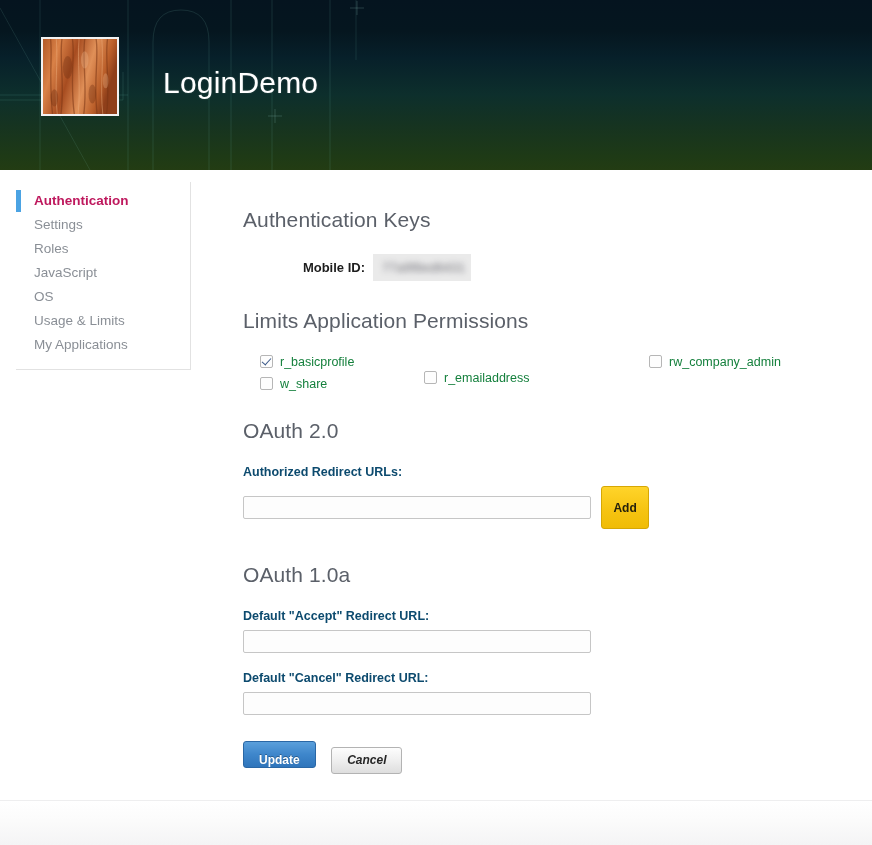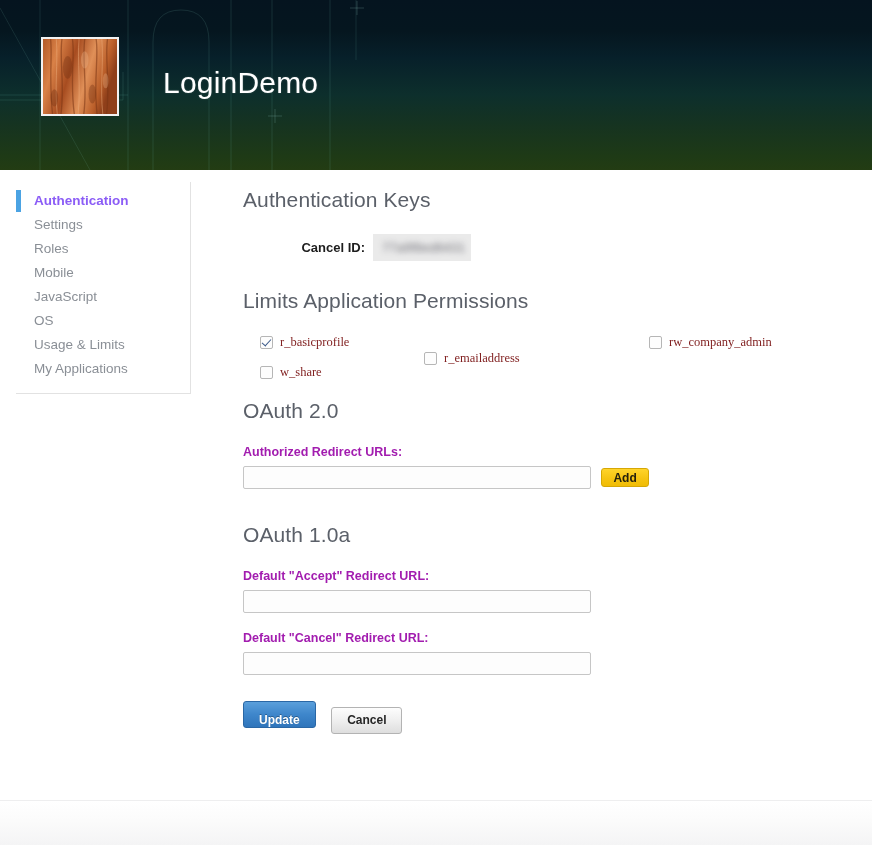--- a/index.html
+++ b/index.html
@@ -66,21 +66,21 @@
   }
   .nav-item {
     position: relative;
     height: 24px;
     line-height: 24px;
     padding-left: 18px;
     font-size: 13.5px;
     color: #8a8f96;
     white-space: nowrap;
   }
-  .nav-item.active { color: #8b5cf6; font-weight: bold; }
+  .nav-item.active { color: #be185d; font-weight: bold; }
   .nav-item.active::before {
     content: "";
     position: absolute;
     left: 0; top: 1px;
     width: 5px; height: 22px;
     background: #4ba3e3;
   }
 
   
   .content {
@@ -125,25 +125,23 @@
 
   
   .perm-grid {
     margin-top: 18px;
     position: relative;
     height: 36px;
   }
   .perm {
     position: absolute;
     display: flex;
-    align-items: center;
     font-size: 12.5px;
-    color: #7f1d1d;
+    color: #15803d;
     white-space: nowrap;
-    font-family: Liberation Serif, serif;
   }
   .cbox {
     width: 13px; height: 13px;
     border: 1px solid #b6b6b6;
     background: #fdfdfd;
     border-radius: 2px;
     margin-right: 7px;
     position: relative;
     flex: none;
   }
@@ -154,21 +152,21 @@
     width: 4px; height: 8px;
     border: solid #3c5a8a;
     border-width: 0 1.6px 1.6px 0;
     transform: rotate(42deg);
   }
 
   
   .field-label {
     font-size: 12.5px;
     font-weight: bold;
-    color: #a21caf;
+    color: #0c4a6e;
     margin-bottom: 7px;
   }
   .text-input {
     width: 348px; height: 23px;
     border: 1px solid #c6c6c6;
     background: #fdfdfd;
     border-radius: 2px;
     font-size: 12px;
     padding: 0 5px;
     font-family: "Liberation Sans", sans-serif;
@@ -186,37 +184,38 @@
     padding: 0 11px;
     height: 24px;
     line-height: 1;
   }
   .btn-add {
     background: linear-gradient(to bottom, #ffd42a 0%, #f6c412 55%, #f0bc05 100%);
     border: 1px solid #d6a704;
     color: #26220c;
     margin-left: 6px;
     vertical-align: middle;
-    height: 19px;
+    height: 43px;
   }
   .btn-update {
     background: linear-gradient(to bottom, #5a9fdb 0%, #3e86cb 50%, #2f75bb 100%);
     border: 1px solid #2a67a5;
     color: #ffffff;
     text-shadow: 0 -1px 0 rgba(0,0,0,0.3);
     height: 27px;
     padding: 12px 15px;
   }
   .btn-cancel {
     background: linear-gradient(to bottom, #fdfdfd 0%, #efefef 50%, #dedede 100%);
     border: 1px solid #b3b3b3;
     color: #262626;
     height: 27px;
     padding: 0 15px;
     margin-left: 11px;
+    font-style: italic;
   }
 
   .footer {
     position: absolute;
     left: 0; bottom: 0;
     width: 872px; height: 45px;
     background: linear-gradient(to bottom, #ffffff 0%, #fbfbfb 45%, #f4f4f5 100%);
     border-top: 1px solid #eeeeef;
   }
 </style>
@@ -298,60 +297,57 @@
       <div class="nav-item active">
         <span>Authentication</span>
       </div>
       <div class="nav-item">
         <span>Settings</span>
       </div>
       <div class="nav-item">
         <span>Roles</span>
       </div>
       <div class="nav-item">
-        <span>Mobile</span>
-      </div>
-      <div class="nav-item">
         <span>JavaScript</span>
       </div>
       <div class="nav-item">
         <span>OS</span>
       </div>
       <div class="nav-item">
         <span>Usage &amp; Limits</span>
       </div>
       <div class="nav-item">
         <span>My Applications</span>
       </div>
     </div>
 
     <div class="content">
 
-      <div style="padding-top:18px;">
+      <div style="padding-top:38px;">
         <div class="section-title">Authentication Keys</div>
 
         <div class="keys">
           <div class="key-row">
-            <div class="key-label">Cancel ID:</div>
+            <div class="key-label">Mobile ID:</div>
             <div class="key-value" style="width:98px;">
               <span class="redacted">77a9f8ed6431</span>
             </div>
           </div>
         </div>
       </div>
 
       <div style="margin-top:28px;">
         <div class="section-title">Limits Application Permissions</div>
 
         <div class="perm-grid">
           <div class="perm" style="left:17px; top:4px;">
             <span class="cbox checked"></span>
             <span>r_basicprofile</span>
           </div>
-          <div class="perm" style="left:17px; top:34px;">
+          <div class="perm" style="left:17px; top:26px;">
             <span class="cbox"></span>
             <span>w_share</span>
           </div>
           <div class="perm" style="left:181px; top:20px;">
             <span class="cbox"></span>
             <span>r_emailaddress</span>
           </div>
           <div class="perm" style="left:364px; top:4px;padding-left:42px;">
             <span class="cbox"></span>
             <span>rw_company_admin</span>

